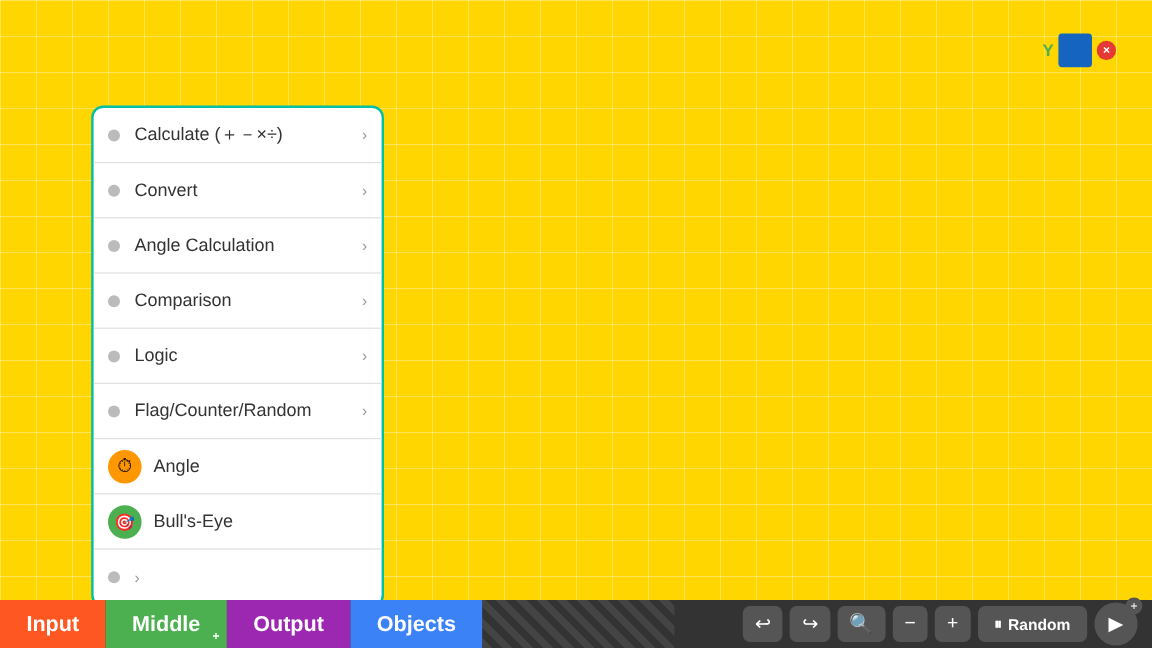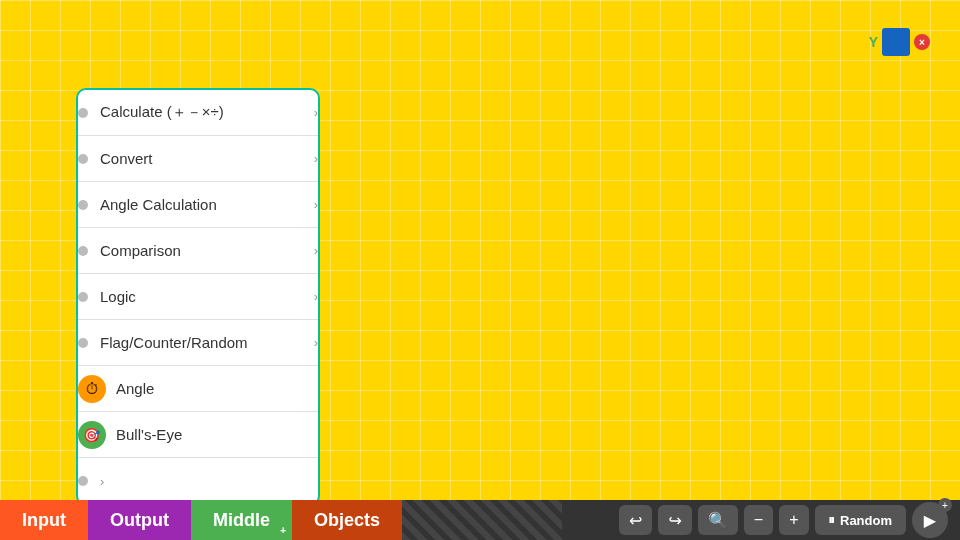--- a/index.html
+++ b/index.html
@@ -51,21 +51,21 @@
       background: white;
       border: 2.5px solid #00BFA5;
       border-radius: 10px;
       overflow: hidden;
       z-index: 10;
     }
 
     .menu-item {
       display: flex;
       align-items: center;
-      padding: 0 0;
+      padding: 0 12px;
       height: 46px;
       border-bottom: 1px solid #e0e0e0;
       cursor: pointer;
       position: relative;
     }
     .menu-item:last-child { border-bottom: none; }
 
     .menu-dot {
       width: 10px; height: 10px;
       border-radius: 50%;
@@ -123,21 +123,21 @@
     .tab-input { background: #FF5722; }
     .tab-middle { background: #4CAF50; position: relative; }
     .tab-middle::after {
       content: '+';
       position: absolute;
       bottom: 4px; right: 6px;
       font-size: 10px;
       color: white;
     }
     .tab-output { background: #9C27B0; }
-    .tab-objects { background: #c2410c; }
+    .tab-objects { background: #3b82f6; }
 
     .toolbar-spacer { flex: 1; }
 
     .toolbar-controls {
       display: flex; align-items: center; gap: 6px;
       padding-right: 12px;
     }
 
     .ctrl-btn {
       background: #555;
@@ -258,22 +258,22 @@
 
   <div class="menu-item">
     <div class="menu-dot"></div>
     <span class="menu-arrow">›</span>
   </div>
 
 </div>
 
 <div id="bottom-toolbar">
   <div class="tab-btn tab-input">Input</div>
+  <div class="tab-btn tab-middle">Middle</div>
   <div class="tab-btn tab-output">Output</div>
-  <div class="tab-btn tab-middle">Middle</div>
   <div class="tab-btn tab-objects">Objects</div>
 
   <div class="stripes"></div>
 
   <div class="toolbar-spacer"></div>
 
   <div class="toolbar-controls">
     <button class="ctrl-btn">↩</button>
     <button class="ctrl-btn">↪</button>
     <button class="ctrl-btn">🔍</button>

